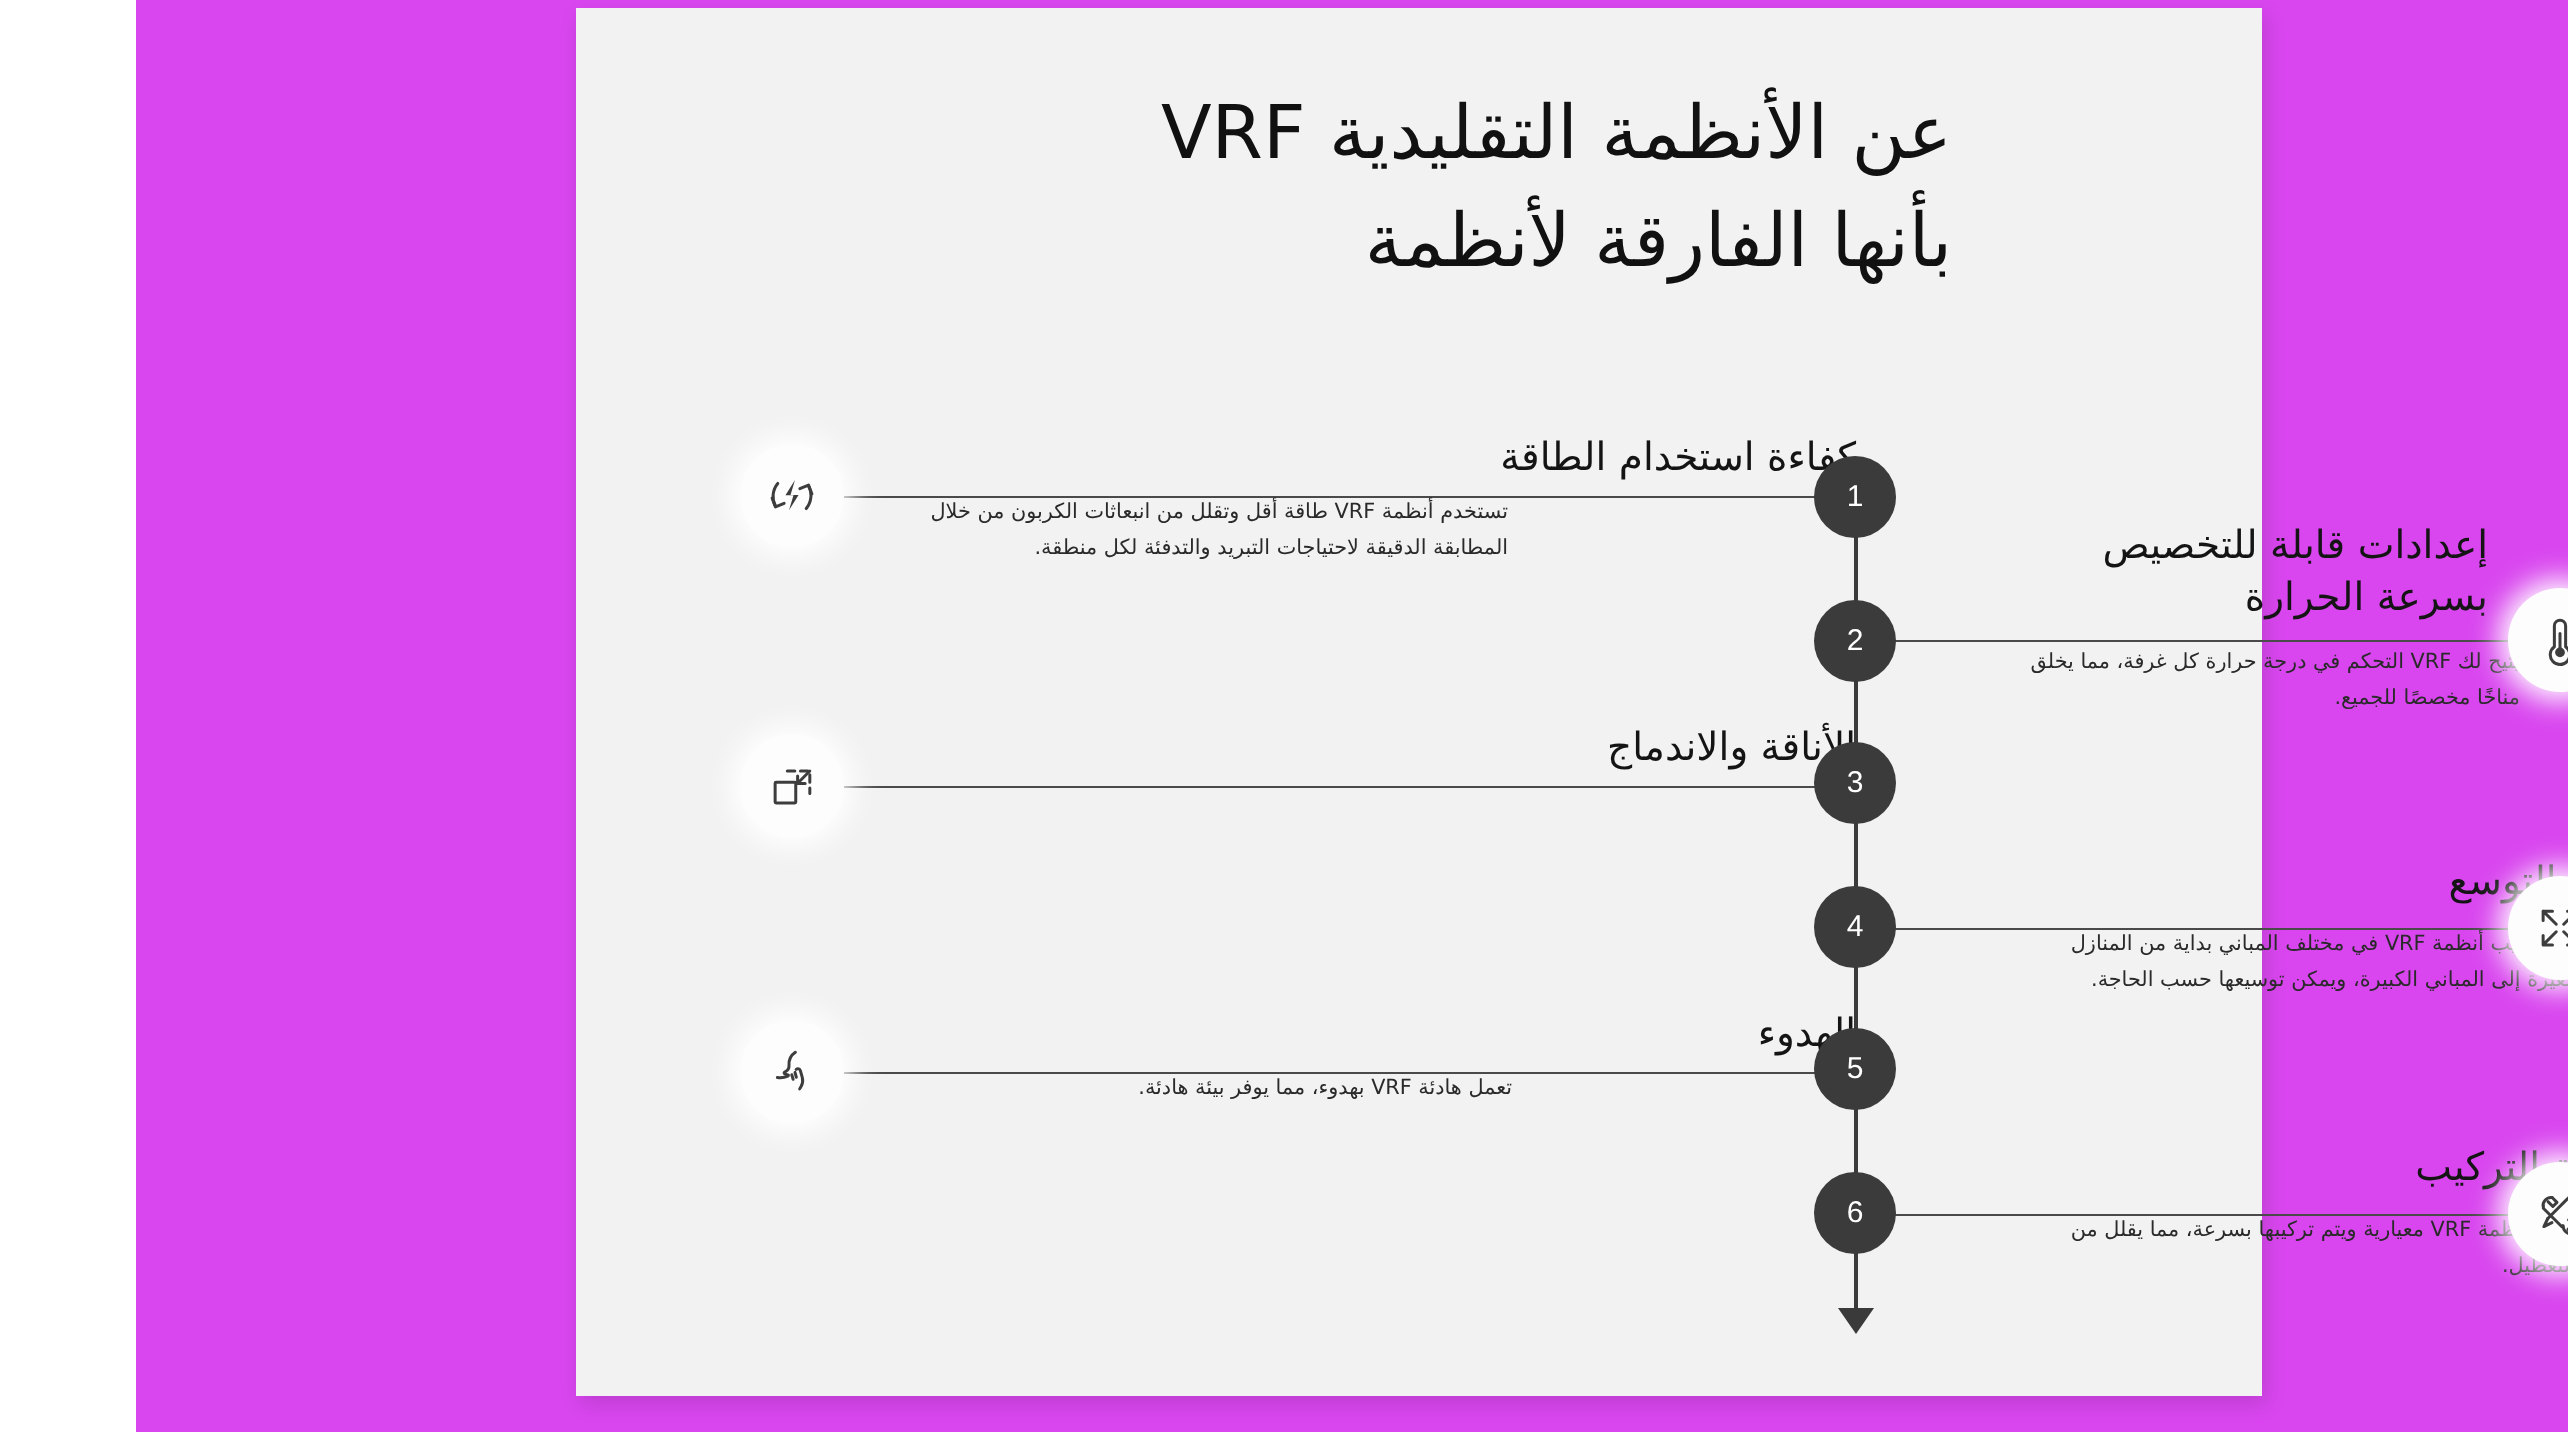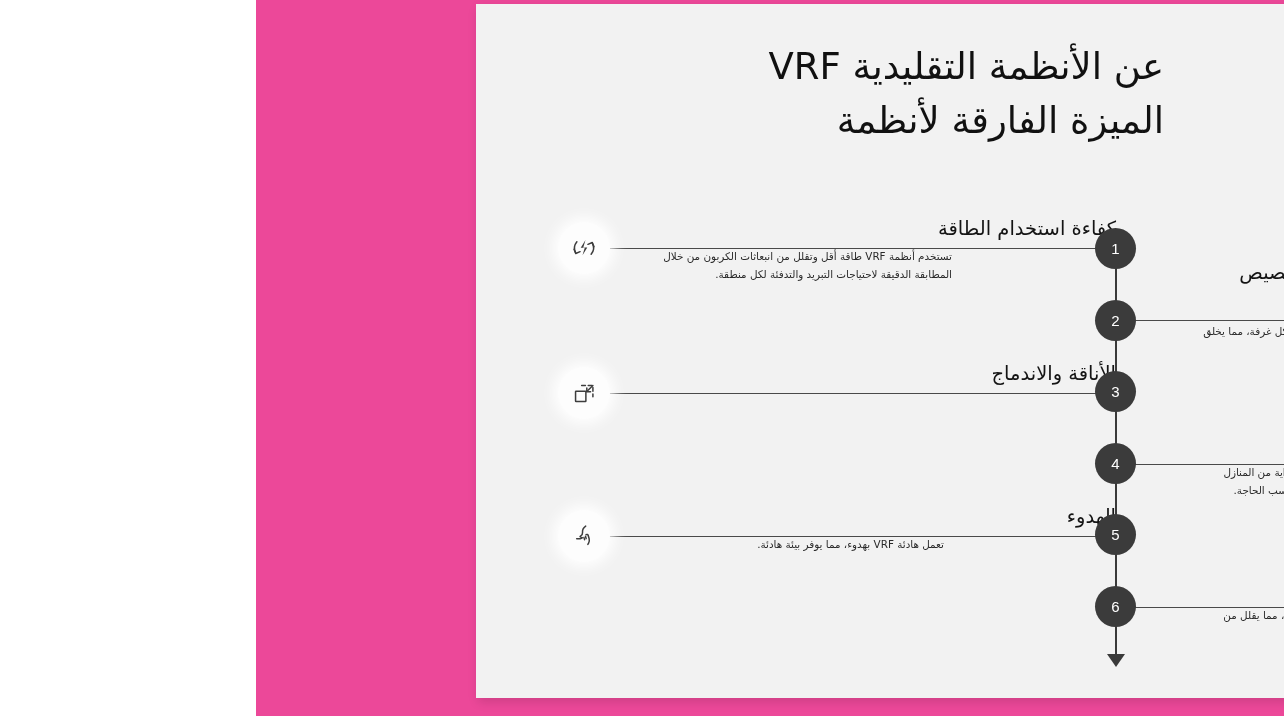--- a/index.html
+++ b/index.html
@@ -10,23 +10,23 @@
   }
   body {
     width: 1284px;
     height: 716px;
     overflow: hidden;
     font-family: "Liberation Sans", "DejaVu Sans", sans-serif;
   }
 
   #canvas {
     position: relative;
-    width: 1028px;
+    width: 1216px;
     height: 716px;
-    background: #ec4899;
+    background: #d946ef;
   }
 
   
   #card {
     position: absolute;
     left: 220px;
     top: 4px;
     width: 843px;
     height: 694px;
     background: #f2f2f2;
@@ -165,40 +165,40 @@
 </style>
 </head>
 <body>
 
 <div id="canvas">
 
   <div id="card">
 
     <div class="title-block">
       <div class="title-line">عن الأنظمة التقليدية VRF</div>
-      <div class="title-line">الميزة الفارقة لأنظمة</div>
+      <div class="title-line">بأنها الفارقة لأنظمة</div>
     </div>
 
     <div class="spine"></div>
     <div class="spine-arrow"></div>
 
     <div class="item side-left" style="left:40px; top:244px; width:600px;">
       <div class="connector" style="left:90px; width:510px;"></div>
       <div class="icon-badge" style="left:42px; top:-26px;">
         <svg viewBox="0 0 32 32">
           <path d="M7.2 21.5a11 11 0 0 1 1.2-12.2"></path>
           <path d="M24.8 10.5a11 11 0 0 1-1.2 12.2"></path>
           <path d="M5.4 17.2l1.8 4.6 4.6-1.9"></path>
           <path d="M26.6 14.8l-1.8-4.6-4.6 1.9"></path>
           <path d="M17.6 7.4l-5.1 8.2h4.3l-2.4 8 5.1-8.2h-4.3z" class="filled"></path>
         </svg>
       </div>
       <div class="item-text" style="right:0px; top:-32px; width:472px;">
         <div class="item-heading">كفاءة استخدام الطاقة</div>
-        <div class="item-body" style="width:290px; margin-right:auto; margin-left:18px;text-align:right;">تستخدم أنظمة VRF طاقة أقل وتقلل من انبعاثات الكربون من خلال المطابقة الدقيقة لاحتياجات التبريد والتدفئة لكل منطقة.</div>
+        <div class="item-body" style="width:290px; margin-right:auto; margin-left:8px;text-align:right;">تستخدم أنظمة VRF طاقة أقل وتقلل من انبعاثات الكربون من خلال المطابقة الدقيقة لاحتياجات التبريد والتدفئة لكل منطقة.</div>
       </div>
     </div>
     <div class="node" style="left:619px; top:224px;">1</div>
 
     <div class="item side-right" style="left:640px; top:316px; width:400px;">
       <div class="connector" style="left:0px; width:330px;"></div>
       <div class="icon-badge" style="left:326px; top:-26px;">
         <svg viewBox="0 0 32 32">
           <path d="M13 19.6V8.4a3 3 0 0 1 6 0v11.2a5.2 5.2 0 1 1-6 0z"></path>
           <circle cx="16" cy="22.6" r="2.6" class="filled"></circle>

